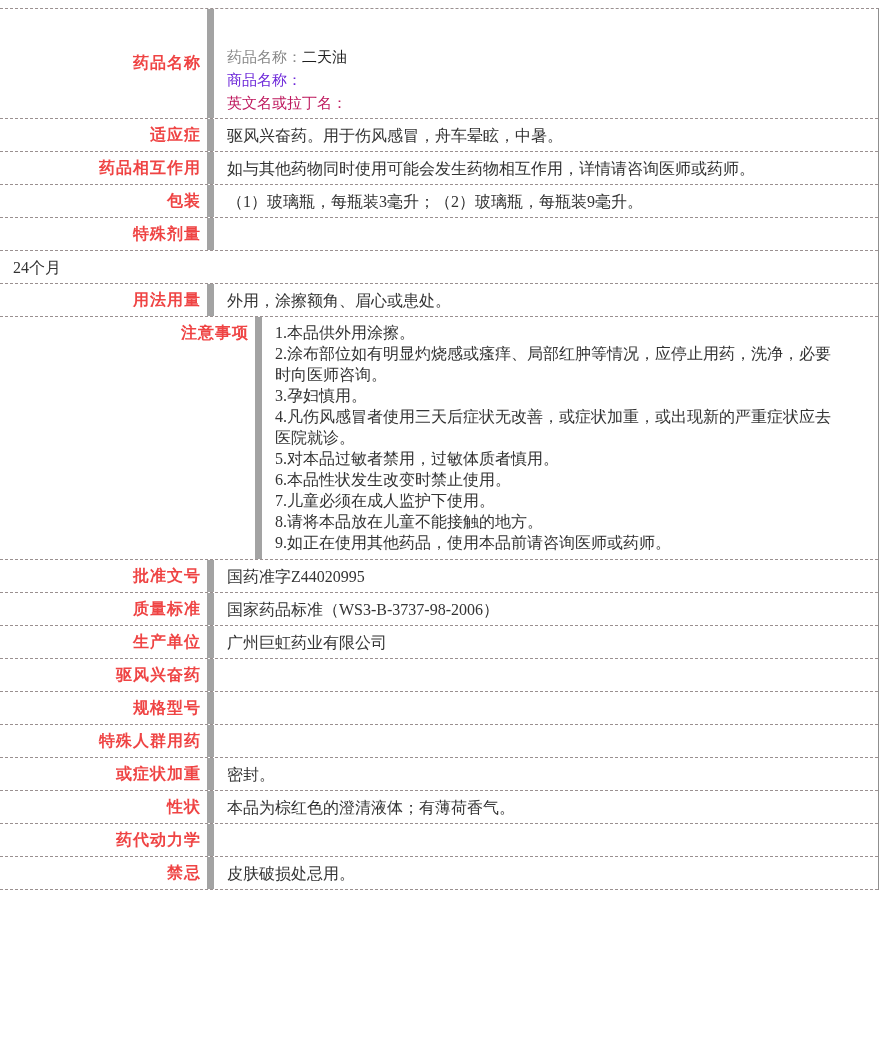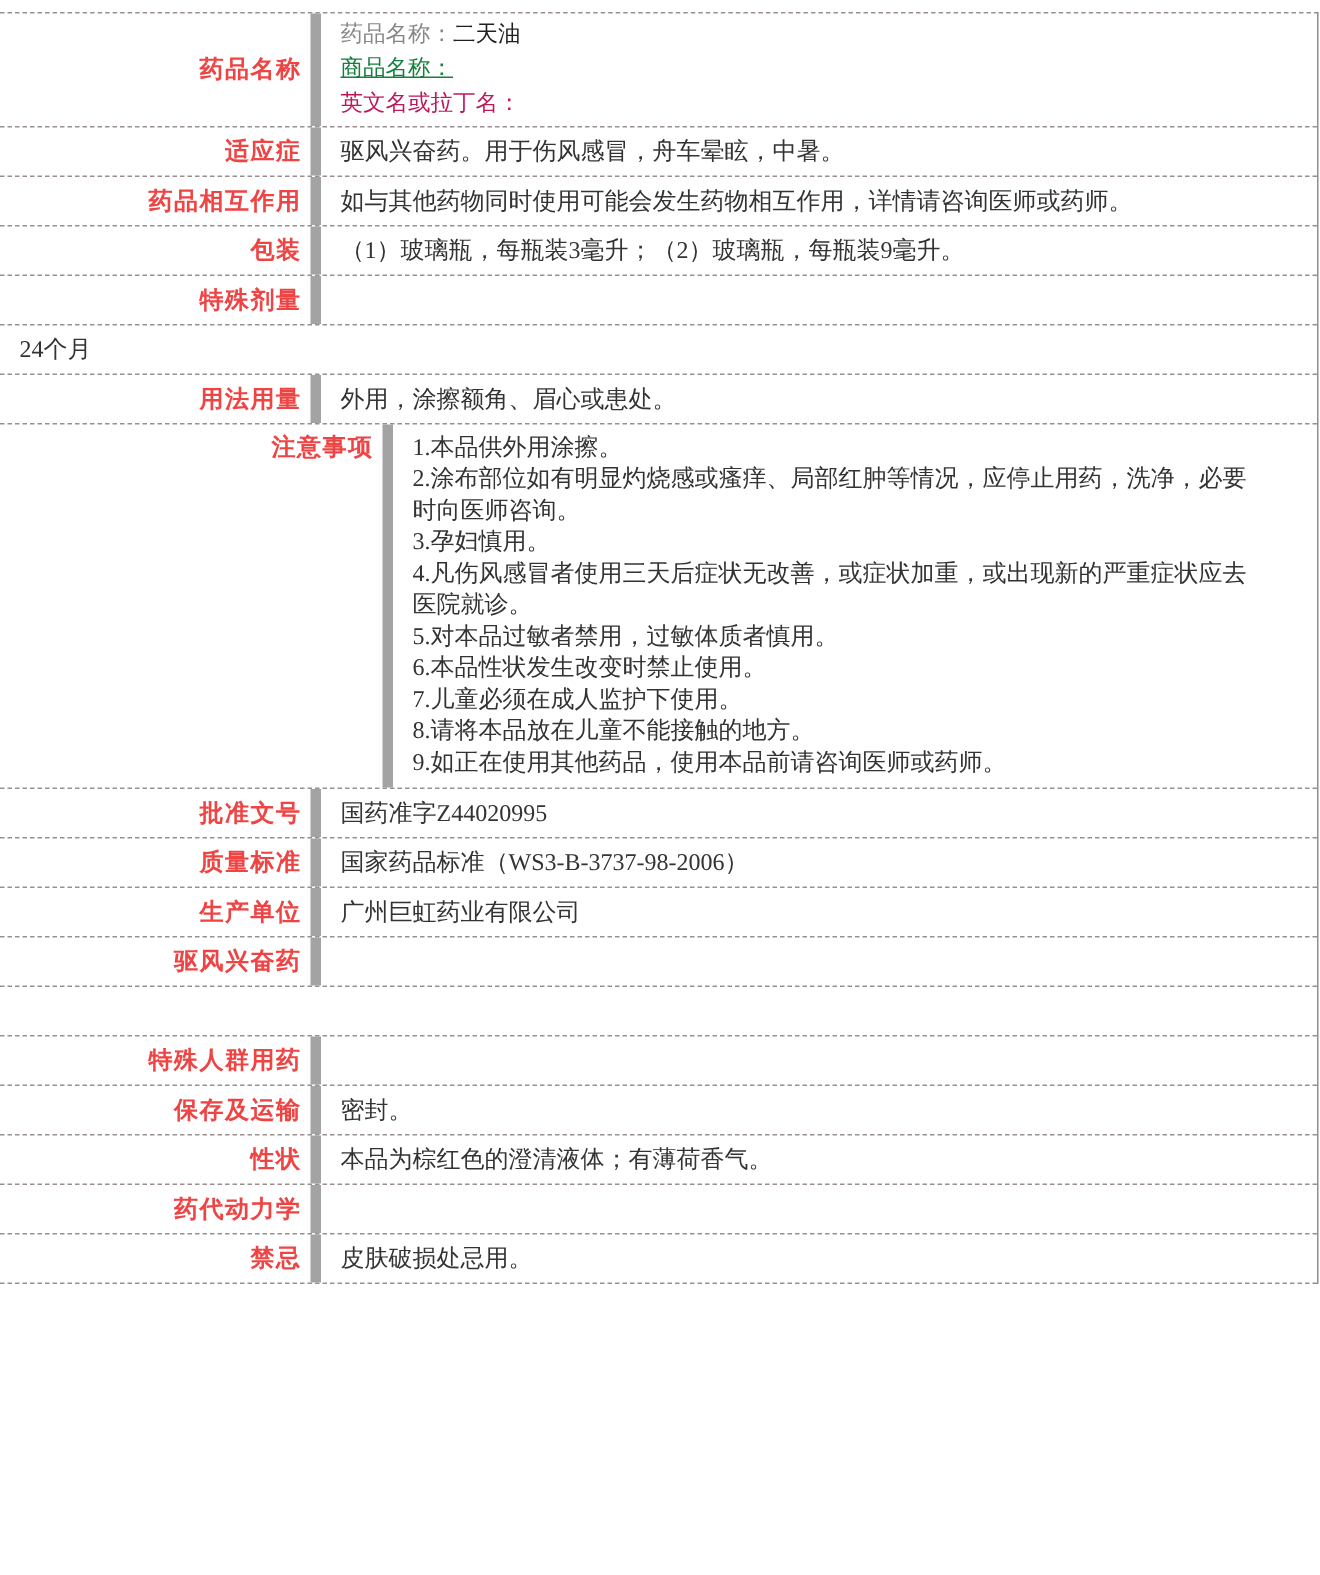--- a/index.html
+++ b/index.html
@@ -42,25 +42,25 @@
     color:#333333;
     padding:0 36px 0 13px;
     line-height:21px;
   }
   
   .name-row { min-height:75px; }
   .name-row .cell-value {
     flex-direction:column;
     align-items:flex-start;
     justify-content:center;
-    padding-top:3px; padding-bottom:3px;
+    padding-top:3px; padding-bottom:3px;margin-top:34px;
   }
   .name-line { line-height:23px; font-size:15px; }
   .fl-name  { color:#878787; }
-  .fl-trade { color:#15803d;text-decoration:underline; }
+  .fl-trade { color:#6d28d9; }
   .fl-latin { color:#be185d; }
   .fv-name  { color:#1f1f1f; }
   
   .notes-row .cell-label {
     align-items:flex-start;
     padding-top:5px;
     line-height:22px;
     padding-left:48px;
   }
   .notes-row .cell-value {
@@ -143,30 +143,31 @@
     <div class="cell-value">广州巨虹药业有限公司</div>
   </div>
 
 
   <div class="row">
     <div class="cell-label">驱风兴奋药</div>
     <div class="cell-value"></div>
   </div>
 
   <div class="row">
+    <div class="cell-label">规格型号</div>
     <div class="cell-value"></div>
   </div>
 
   <div class="row">
     <div class="cell-label">特殊人群用药</div>
     <div class="cell-value"></div>
   </div>
 
   <div class="row">
-    <div class="cell-label">保存及运输</div>
+    <div class="cell-label">或症状加重</div>
     <div class="cell-value">密封。</div>
   </div>
 
   <div class="row">
     <div class="cell-label">性状</div>
     <div class="cell-value">本品为棕红色的澄清液体；有薄荷香气。</div>
   </div>
 
   <div class="row">
     <div class="cell-label">药代动力学</div>

